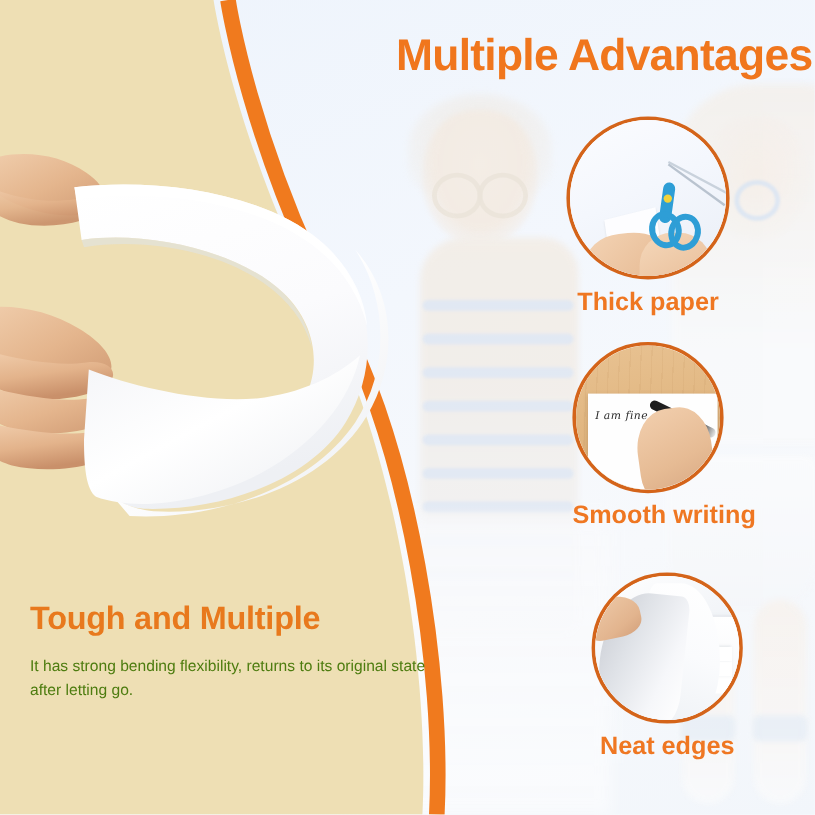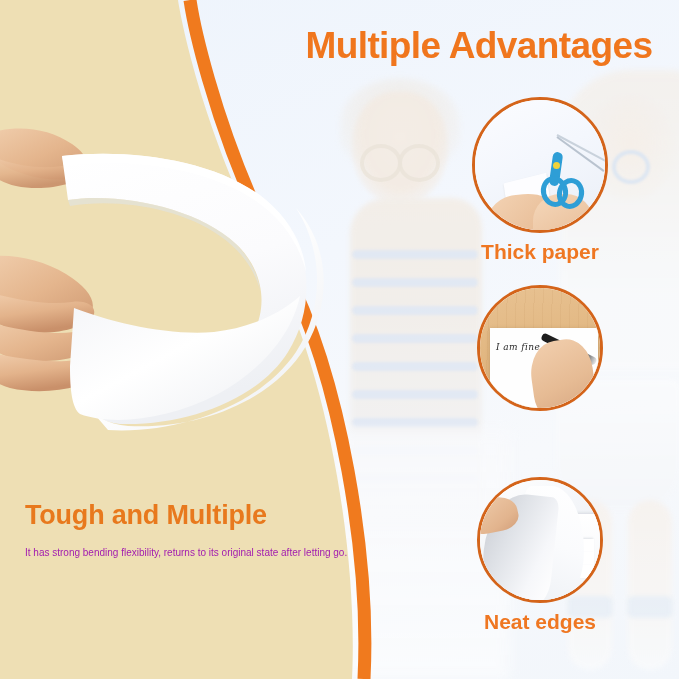--- a/index.html
+++ b/index.html
@@ -157,32 +157,32 @@
   .headline {
     margin: 0;
     font-size: 27px;
     font-weight: bold;
     color: #e8791d;
     letter-spacing: -0.2px;
     line-height: 1.15;
   }
   .subcopy {
     margin: 14px 0 0 0;
-    font-size: 10px;
+    font-size: 13px;
     line-height: 1.55;
-    color: #a21caf;
+    color: #4d7c0f;
     font-weight: normal;
   }
 
   
   .title {
     position: absolute;
     left: 281px; top: 25px;
     width: 396px;
-    text-align: center;
+    text-align: right;
     font-size: 37px;
     font-weight: bold;
     color: #f0761d;
     letter-spacing: -0.6px;
     white-space: nowrap;
   }
 
   
   .feature { position: absolute; }
   .circle {
@@ -299,21 +299,21 @@
   .f2-pen {
     position: absolute; left: 62px; top: 44px;
     width: 60px; height: 8px;
     background: linear-gradient(90deg, #1c1c1c 0%, #2b2b2b 74%, #e9e9e9 100%);
     border-radius: 4px;
     transform: rotate(26deg);
     transform-origin: left center;
   }
 
   
-  #feature-neat { left: 477px; top: 477px; width: 126px; }
+  #feature-neat { left: 493px; top: 477px; width: 126px; }
   #feature-neat .circle { width: 126px; height: 126px; }
   .f3-bg {
     position: absolute; inset: 0;
     background: linear-gradient(150deg, #ffffff 0%, #f4f6f9 40%, #e6eaf0 100%);
   }
   .f3-stack {
     position: absolute; left: 36px; bottom: -4px;
     width: 96px; height: 90px;
     background: linear-gradient(180deg, #ffffff 0%, #f2f4f7 100%);
     box-shadow: -1px -1px 3px rgba(130,140,155,0.25);
@@ -466,20 +466,21 @@
   </div>
 
   <div class="feature" id="feature-smooth">
     <div class="circle">
       <div class="f2-wood"></div>
       <div class="f2-paper"></div>
       <div class="f2-script">I am fine, and</div>
       <div class="f2-pen"></div>
       <div class="f2-hand"></div>
     </div>
+    <div class="feature-label">Smooth writing</div>
   </div>
 
   <div class="feature" id="feature-neat">
     <div class="circle">
       <div class="f3-bg"></div>
       <div class="f3-stack"></div>
       <div class="f3-step s1"></div>
       <div class="f3-step s2"></div>
       <div class="f3-step s3"></div>
       <div class="f3-curl"></div>

